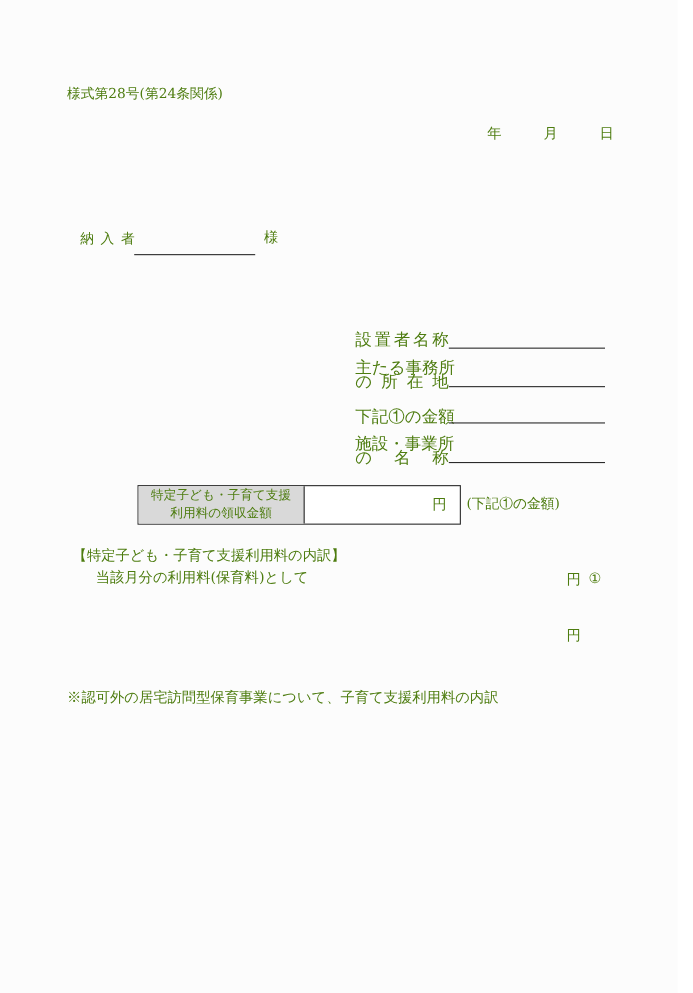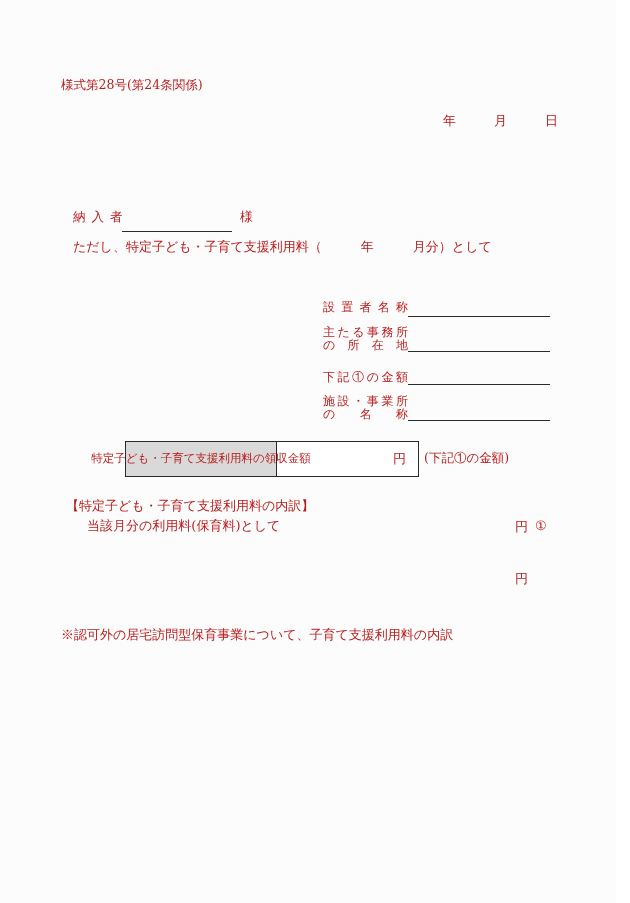--- a/index.html
+++ b/index.html
@@ -1,21 +1,21 @@
 <!DOCTYPE html>
 <html><head>
 <meta charset="utf-8">
 <style>
   html,body{margin:0;padding:0;}
   .page{
     position:relative;
     width:616px;height:903px;
     background:#fcfcfc;
     font-family:"DejaVu Serif","Liberation Serif",serif;
-    color:#b91c1c;
+    color:#4d7c0f;
     overflow:hidden;
   }
   .abs{position:absolute;white-space:nowrap;}
   .fs12{font-size:12.5px;line-height:1.2;}
   .fs13{font-size:13px;line-height:1.2;}
   .doc-title{
     left:0;top:147px;width:100%;
     text-align:center;font-size:15.5px;font-weight:bold;letter-spacing:1px;
   }
   .doc-subtitle{
@@ -25,29 +25,29 @@
   .date-line{
     left:443px;top:112px;width:115px;
     display:flex;justify-content:space-between;font-size:13px;
   }
   .rule{border-bottom:1px solid #2a2a2a;height:0;}
   .spread{
     width:85px;
     text-align:justify;
     -moz-text-align-last:justify;
     text-align-last:justify;
-    font-size:12px;line-height:1.15;
+    font-size:15px;line-height:1.15;
   }
   .amount-table{
     left:125px;top:441px;width:292px;height:34px;
     display:flex;border:1px solid #2a2a2a;background:#fff;
   }
   .amount-label-cell{
     width:150px;background:#d9d9d9;border-right:1px solid #2a2a2a;
-    display:flex;justify-content:center;align-items:center;
+    display:flex;flex-direction:column;justify-content:center;align-items:center;
     font-size:11.5px;line-height:1.35;text-align:center;
   }
   .amount-value-cell{
     flex:1;display:flex;align-items:center;justify-content:flex-end;
     padding-right:12px;font-size:13px;
   }
   .unit-group{display:flex;gap:7px;font-size:13px;}
 </style>
 </head>
 <body>
@@ -60,21 +60,20 @@
     <span>年</span>
     <span>月</span>
     <span>日</span>
   </div>
 
 
   <div class="abs fs12" style="left:73px;top:209px;letter-spacing:1px;">納 入 者</div>
   <div class="abs rule" style="left:122px;top:231px;width:110px;"></div>
   <div class="abs fs13" style="left:240px;top:209px;">様</div>
 
-  <div class="abs fs13" style="left:73px;top:239px;">ただし、特定子ども・子育て支援利用料（　　　年　　　月分）として</div>
 
   <div class="abs spread" style="left:323px;top:301px;">設置者名称</div>
   <div class="abs rule" style="left:408px;top:316px;width:142px;"></div>
 
   <div class="abs spread" style="left:323px;top:326px;">主たる事務所</div>
   <div class="abs spread" style="left:323px;top:339px;">の所在地</div>
   <div class="abs rule" style="left:408px;top:351px;width:142px;"></div>
 
   <div class="abs spread" style="left:323px;top:371px;">下記①の金額</div>
   <div class="abs rule" style="left:408px;top:384px;width:142px;"></div>

